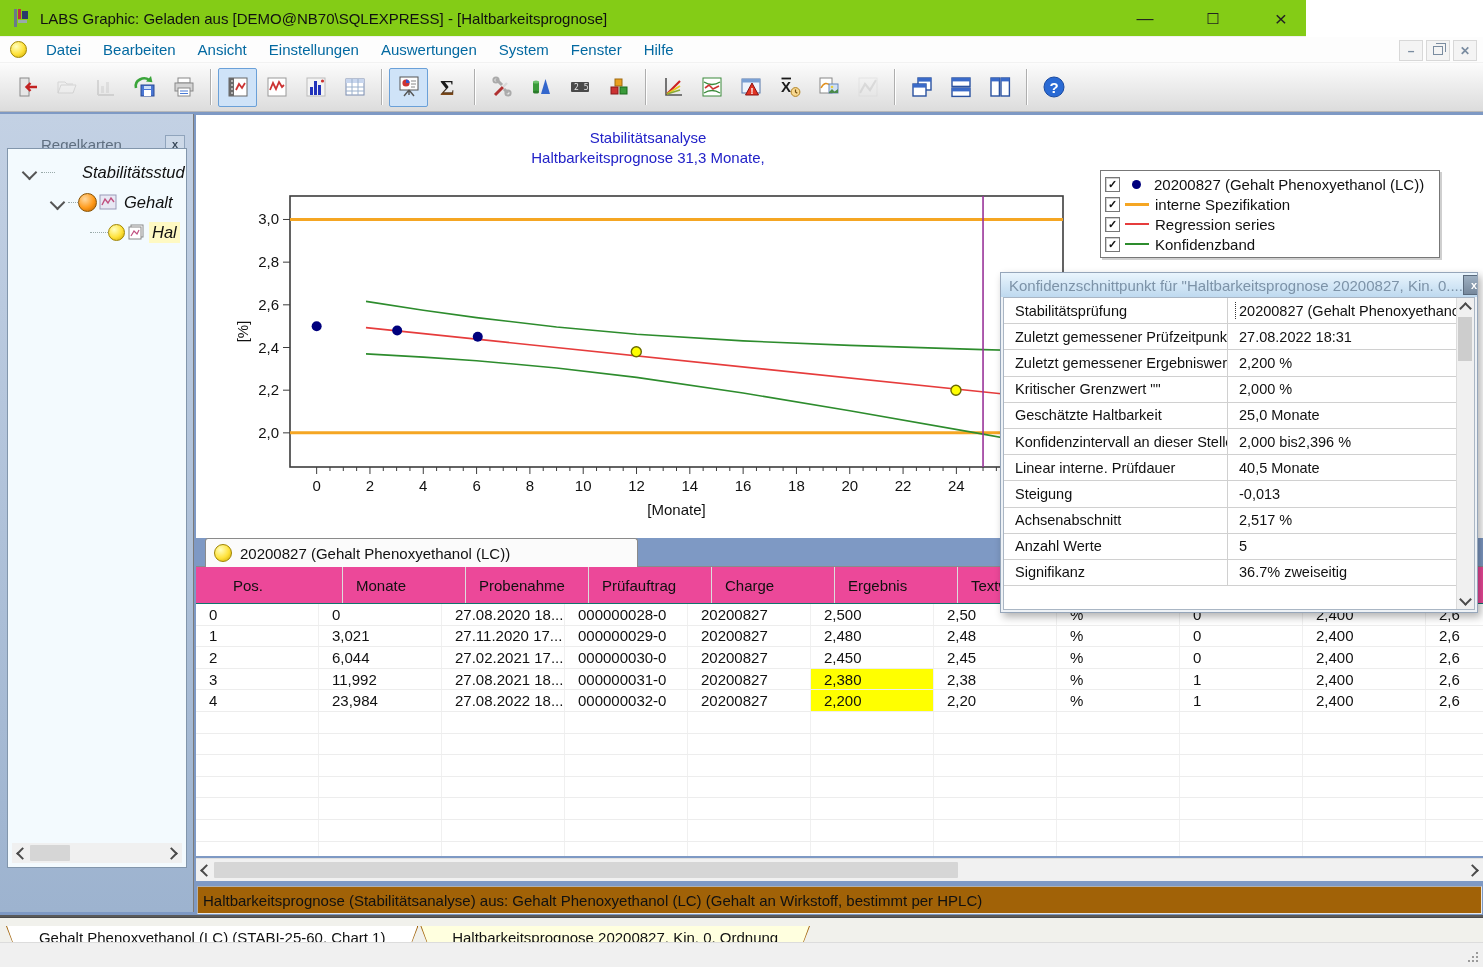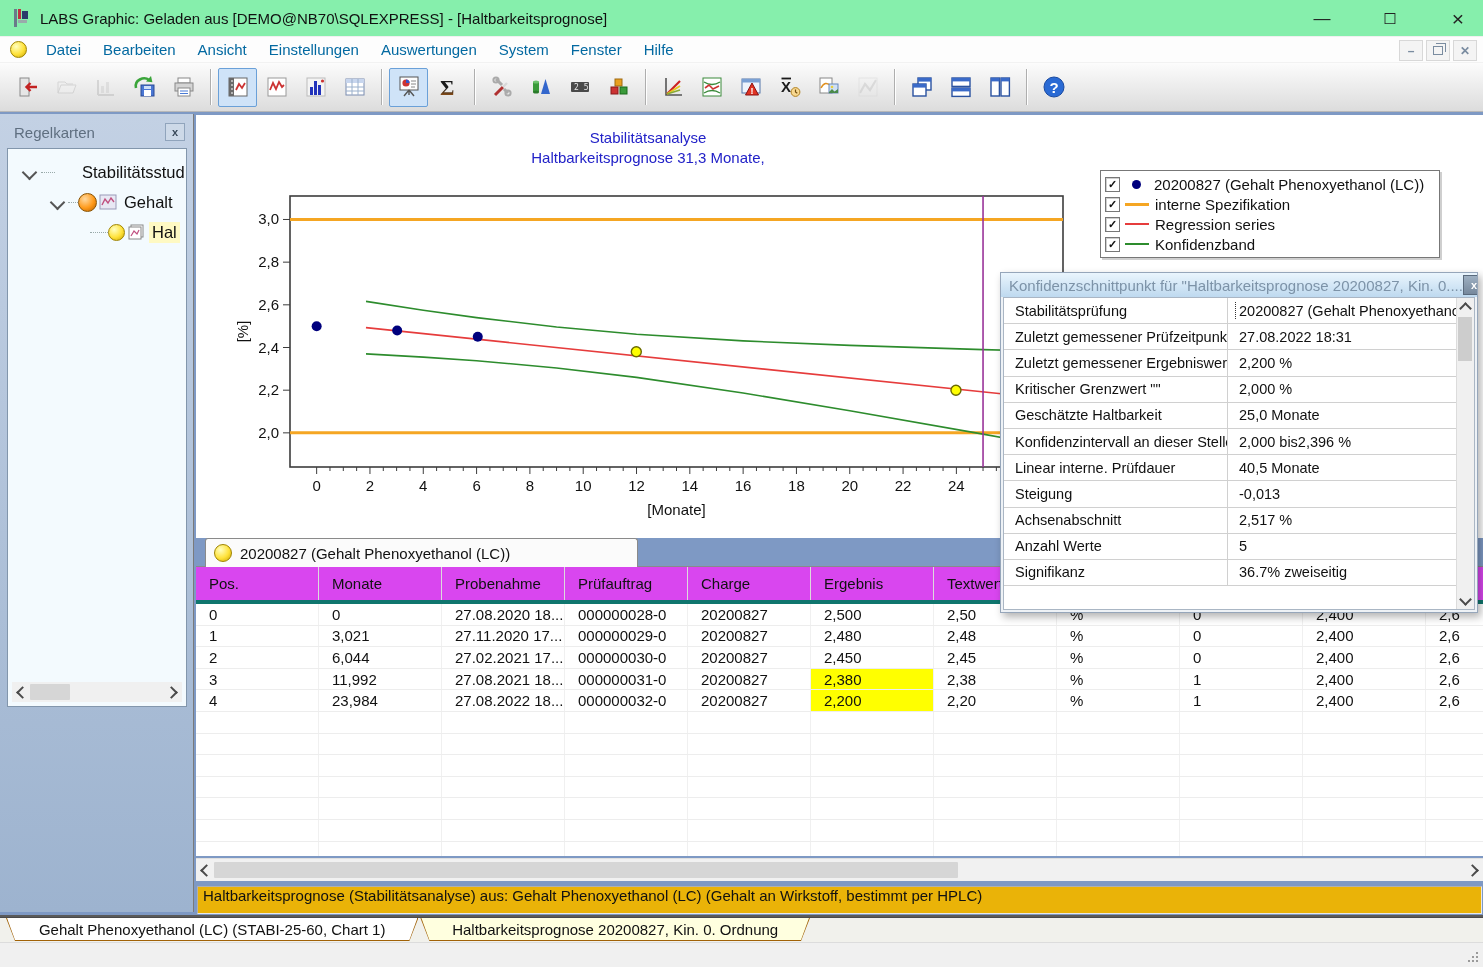--- a/index.html
+++ b/index.html
@@ -2,21 +2,21 @@
 <html><head>
 <meta charset="utf-8">
 <style>
   html,body{margin:0;padding:0;}
   body{width:1483px;height:967px;position:relative;background:#fff;
        font-family:"Liberation Sans",sans-serif;color:#111;overflow:hidden;
        -webkit-font-smoothing:antialiased;}
   .abs{position:absolute;}
 
   
-  .titlebar{left:0;top:0;width:1483px;height:37px;background:#86efac;border-bottom:1px solid #f0f0f0;
+  .titlebar{left:0;top:0;width:1306px;height:37px;background:#84cc16;border-bottom:1px solid #f0f0f0;
             display:flex;align-items:center;padding-left:10px;box-sizing:border-box;}
   .titlebar .ttext{font-size:15px;margin-left:8px;}
   .winbtns{position:absolute;right:10px;top:0;height:37px;display:flex;align-items:center;gap:38px;}
   .wbtn{width:30px;height:28px;display:flex;align-items:center;justify-content:center;font-size:17px;color:#222;}
 
   
   .menubar{left:0;top:37px;width:1483px;height:26px;background:#fdfdfd;display:flex;align-items:center;
            padding-left:10px;box-sizing:border-box;border-bottom:1px solid #f2f2f2;}
   .menu-item{font-size:15px;padding:2px 11px;color:#0369a1;}
   .sphere{display:inline-block;border-radius:50%;}
@@ -32,24 +32,24 @@
   .tbtn{width:37px;height:37px;display:flex;align-items:center;justify-content:center;border:1px solid transparent;border-radius:2px;flex:none;}
   .tbtn.selected{background:#cfe3f8;border:1px solid #6aa0d8;}
   .tbtn.disabled{opacity:.4;filter:grayscale(100%);}
   .tsep{width:1px;height:36px;background:#aeaeae;box-shadow:1px 0 0 #fff;margin:0 7px;flex:none;}
 
   
   .workspace{left:0;top:112px;width:1483px;height:805px;background:#7e99c4;border-bottom:2px solid #5a5a5a;box-sizing:border-box;}
 
   
   .sidebar{left:0;top:114px;width:194px;height:798px;background:linear-gradient(#c3d1e4,#9db3cf);border-right:1px solid #7a7a7a;box-sizing:border-box;}
-  .sb-header{height:28px;display:flex;align-items:center;padding:4px 8px 0 14px;}
+  .sb-header{height:28px;display:flex;align-items:center;padding:16px 8px 0 14px;margin-left:27px;}
   .sb-title{font-size:15px;color:#5f6f80;flex:1;}
   .sb-close{width:18px;height:16px;background:#cdd9e8;border:1px solid #90a4bc;display:flex;align-items:center;justify-content:center;font-size:11px;font-weight:bold;color:#3a4a5a;}
-  .tree-panel{position:absolute;left:7px;top:34px;width:180px;height:559px;background:#f3fafe;border:1px solid #8296ac;box-sizing:border-box;overflow:hidden;}
+  .tree-panel{position:absolute;left:7px;top:34px;width:180px;height:720px;background:#f3fafe;border:1px solid #8296ac;box-sizing:border-box;overflow:hidden;font-style:italic;}
   .tree-row{display:flex;align-items:center;height:30px;font-size:16.5px;white-space:nowrap;}
   .chev{width:9px;height:9px;border-left:2px solid #555;border-bottom:2px solid #555;transform:rotate(-45deg);flex:none;}
   .dots{border-top:1px dotted #9aa;flex:none;}
   .tree-row .sphere{width:17px;height:17px;flex:none;margin-right:2px;}
   .tree-label{padding:1px 3px;}
   .tree-label.selected{background:#fef9c3;}
 
   
   .chart-area{left:196px;top:115px;width:1287px;height:423px;background:#fff;}
   .chart-title{position:absolute;left:0px;top:13px;width:904px;text-align:center;color:#2222c8;font-size:15px;line-height:20px;}
@@ -61,44 +61,44 @@
   .lg-cb{width:13px;height:13px;border:1px solid #777;background:#fff;box-shadow:inset 1px 1px 0 #cfcfcf;font-size:11px;font-weight:bold;line-height:12px;text-align:center;color:#111;flex:none;margin-right:5px;}
   .lg-sym{flex:none;margin-right:7px;}
 
   
   .results-tab{left:205px;top:538px;width:433px;height:29px;background:#fbfbfb;border:1px solid #8a8a8a;border-bottom:none;border-radius:3px 3px 0 0;display:flex;align-items:center;padding-left:8px;box-sizing:border-box;font-size:15px;}
   .results-tab .sphere{width:16px;height:16px;margin-right:8px;}
 
   
   .table-frame{left:196px;top:566px;width:1287px;height:290px;border-top:1px solid #8a8a8a;overflow:hidden;background:#fff;box-sizing:border-box;}
   .results-tab-mask{left:206px;top:565px;width:431px;height:2px;background:#fbfbfb;}
-  .thead{display:flex;height:37px;background:#d946ef;border-bottom:4px solid #0f766e;box-sizing:border-box;}
+  .thead{display:flex;height:37px;background:#ec4899;border-bottom:1px solid #0f766e;box-sizing:border-box;padding-left:24px;}
   .thead .cell{border-right:1px solid #dcdcdc;display:flex;align-items:center;}
   .trow{display:flex;height:21.6px;border-bottom:1px solid #ededed;box-sizing:border-box;}
   .trow .cell{border-right:1px solid #f0f0f0;display:flex;align-items:center;}
   .cell{width:123px;flex:none;padding-left:13px;box-sizing:border-box;font-size:15px;white-space:nowrap;overflow:hidden;}
 
   
   .hscroll{height:20px;background:#f1f1f1;display:flex;align-items:center;}
   .sb-arrow{width:18px;height:100%;display:flex;align-items:center;justify-content:center;flex:none;}
   .sb-thumb{height:16px;background:#d6d6d6;border-radius:1px;}
   .chv{width:7px;height:7px;border-left:2px solid #4a4a4a;border-bottom:2px solid #4a4a4a;}
   .chv.left{transform:rotate(45deg);margin-left:3px;}
   .chv.right{transform:rotate(225deg);margin-right:3px;}
   .chv.up{transform:rotate(135deg);margin-top:3px;}
   .chv.down{transform:rotate(-45deg);margin-bottom:3px;}
   .table-hscroll{left:196px;top:858px;width:1287px;}
   .tree-hscroll{position:absolute;left:4px;bottom:4px;width:170px;}
 
   
-  .status-line{left:197px;top:886px;width:1285px;height:28px;background:#eab308;border:1px solid #b0b0b0;border-right-color:#e8e8e8;border-bottom-color:#e8e8e8;box-sizing:border-box;display:flex;padding-left:5px;font-size:15px;white-space:nowrap;}
+  .status-line{left:197px;top:886px;width:1285px;height:28px;background:#a16207;border:1px solid #b0b0b0;border-right-color:#e8e8e8;border-bottom-color:#e8e8e8;box-sizing:border-box;display:flex;align-items:center;padding-left:5px;font-size:15px;white-space:nowrap;}
 
   
   .bottom-tabstrip{left:0;top:917px;width:1483px;height:25px;background:#f1f1ec;border-top:1px solid #4a4a4a;box-sizing:border-box;}
-  .btab{position:absolute;top:0;height:23px;background:#a16207;clip-path:polygon(0 0,100% 0,calc(100% - 9px) 100%,9px 100%);}
+  .btab{position:absolute;top:8px;height:23px;background:#a16207;clip-path:polygon(0 0,100% 0,calc(100% - 9px) 100%,9px 100%);}
   .btab .btab-inner{position:absolute;left:1px;right:1px;top:0;bottom:1px;clip-path:polygon(0 0,100% 0,calc(100% - 8px) 100%,8px 100%);
         background:#fff;display:flex;align-items:center;justify-content:center;font-size:15px;white-space:nowrap;}
   .btab.active .btab-inner{background:#ffffdf;}
 
   
   .statusbar{left:0;top:942px;width:1483px;height:25px;background:#f0f0f0;border-top:1px solid #dcdcdc;box-sizing:border-box;}
   .grip{position:absolute;right:5px;bottom:5px;width:2px;height:2px;background:#9a9a9a;
         box-shadow:-4px 0 #9a9a9a,-8px 0 #9a9a9a,0 -4px #9a9a9a,-4px -4px #9a9a9a,0 -8px #9a9a9a;}
 
   

